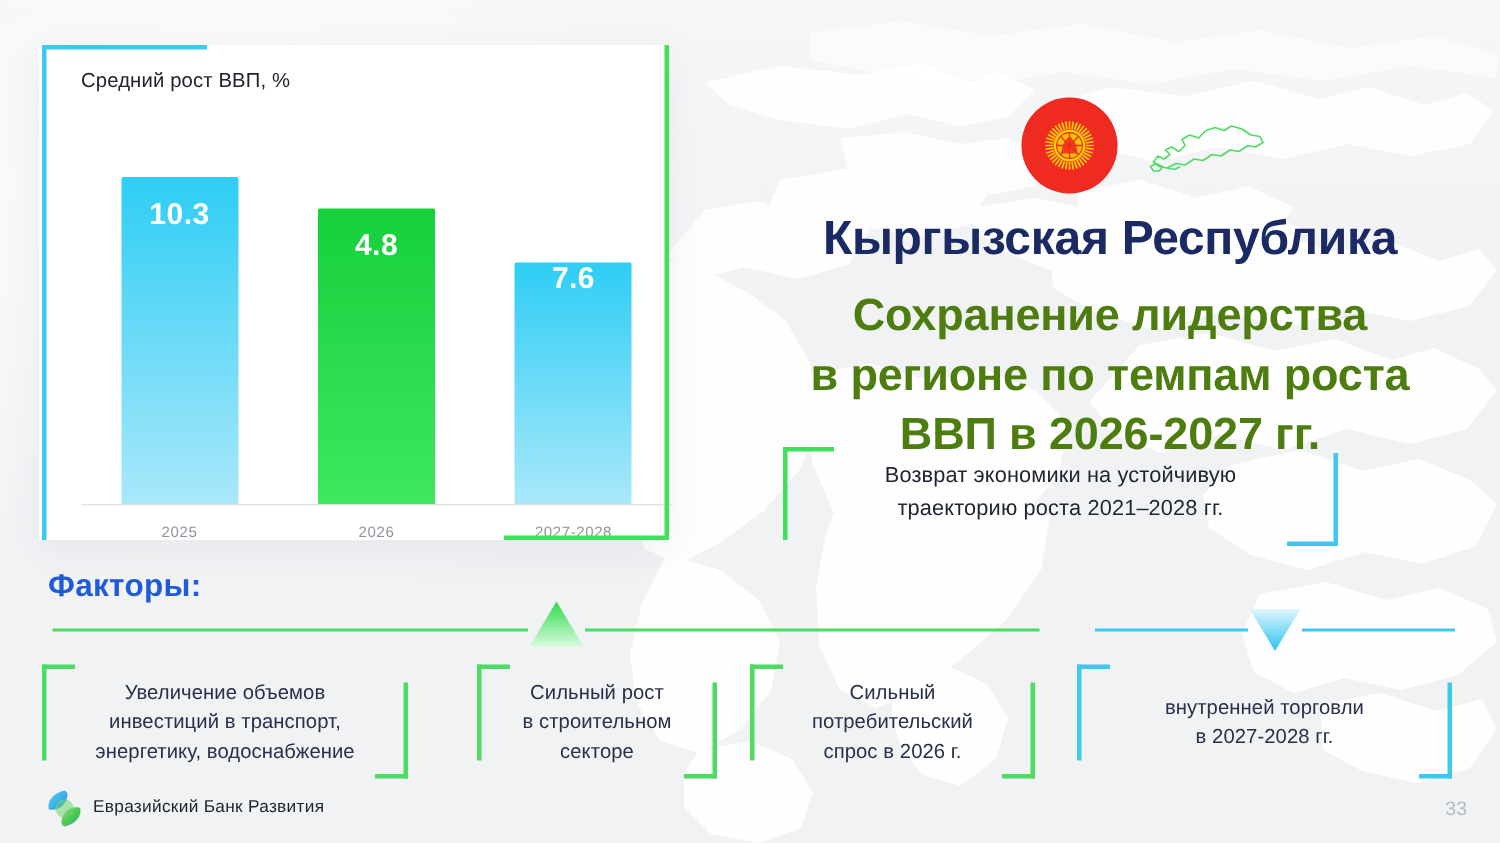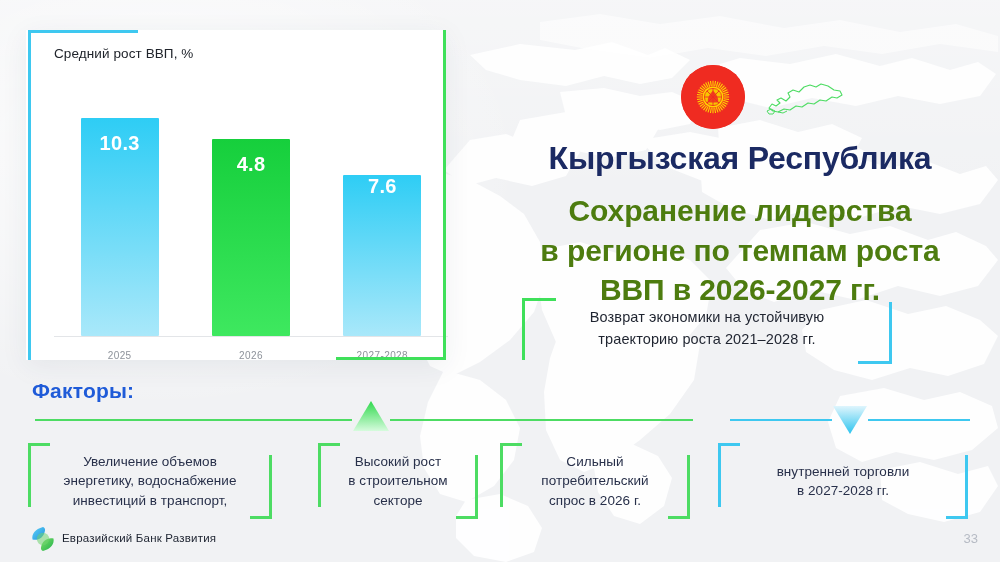--- a/index.html
+++ b/index.html
@@ -283,33 +283,33 @@
 
 <div id="cards-host">
     <div class="card" style="left: 28px; width: 244px;">
       <div class="c-tl-h" style="background: rgb(77, 220, 99);"></div>
       <div class="c-tl-v" style="background: rgb(77, 220, 99);"></div>
       <div class="c-br-h" style="background: rgb(77, 220, 99);"></div>
       <div class="c-br-v" style="background: rgb(77, 220, 99);"></div>
       <div class="card-text">
         <div>
           <div>Увеличение объемов</div>
+          <div>инвестиций в транспорт,</div>
           <div>энергетику, водоснабжение</div>
-          <div>инвестиций в транспорт,</div>
         </div>
       </div>
     </div>
     <div class="card" style="left: 318px; width: 160px;">
       <div class="c-tl-h" style="background: rgb(77, 220, 99);"></div>
       <div class="c-tl-v" style="background: rgb(77, 220, 99);"></div>
       <div class="c-br-h" style="background: rgb(77, 220, 99);"></div>
       <div class="c-br-v" style="background: rgb(77, 220, 99);"></div>
       <div class="card-text">
         <div>
-          <div>Высокий рост</div>
+          <div>Сильный рост</div>
           <div>в строительном</div>
           <div>секторе</div>
         </div>
       </div>
     </div>
     <div class="card" style="left: 500px; width: 190px;">
       <div class="c-tl-h" style="background: rgb(77, 220, 99);"></div>
       <div class="c-tl-v" style="background: rgb(77, 220, 99);"></div>
       <div class="c-br-h" style="background: rgb(77, 220, 99);"></div>
       <div class="c-br-v" style="background: rgb(77, 220, 99);"></div>

